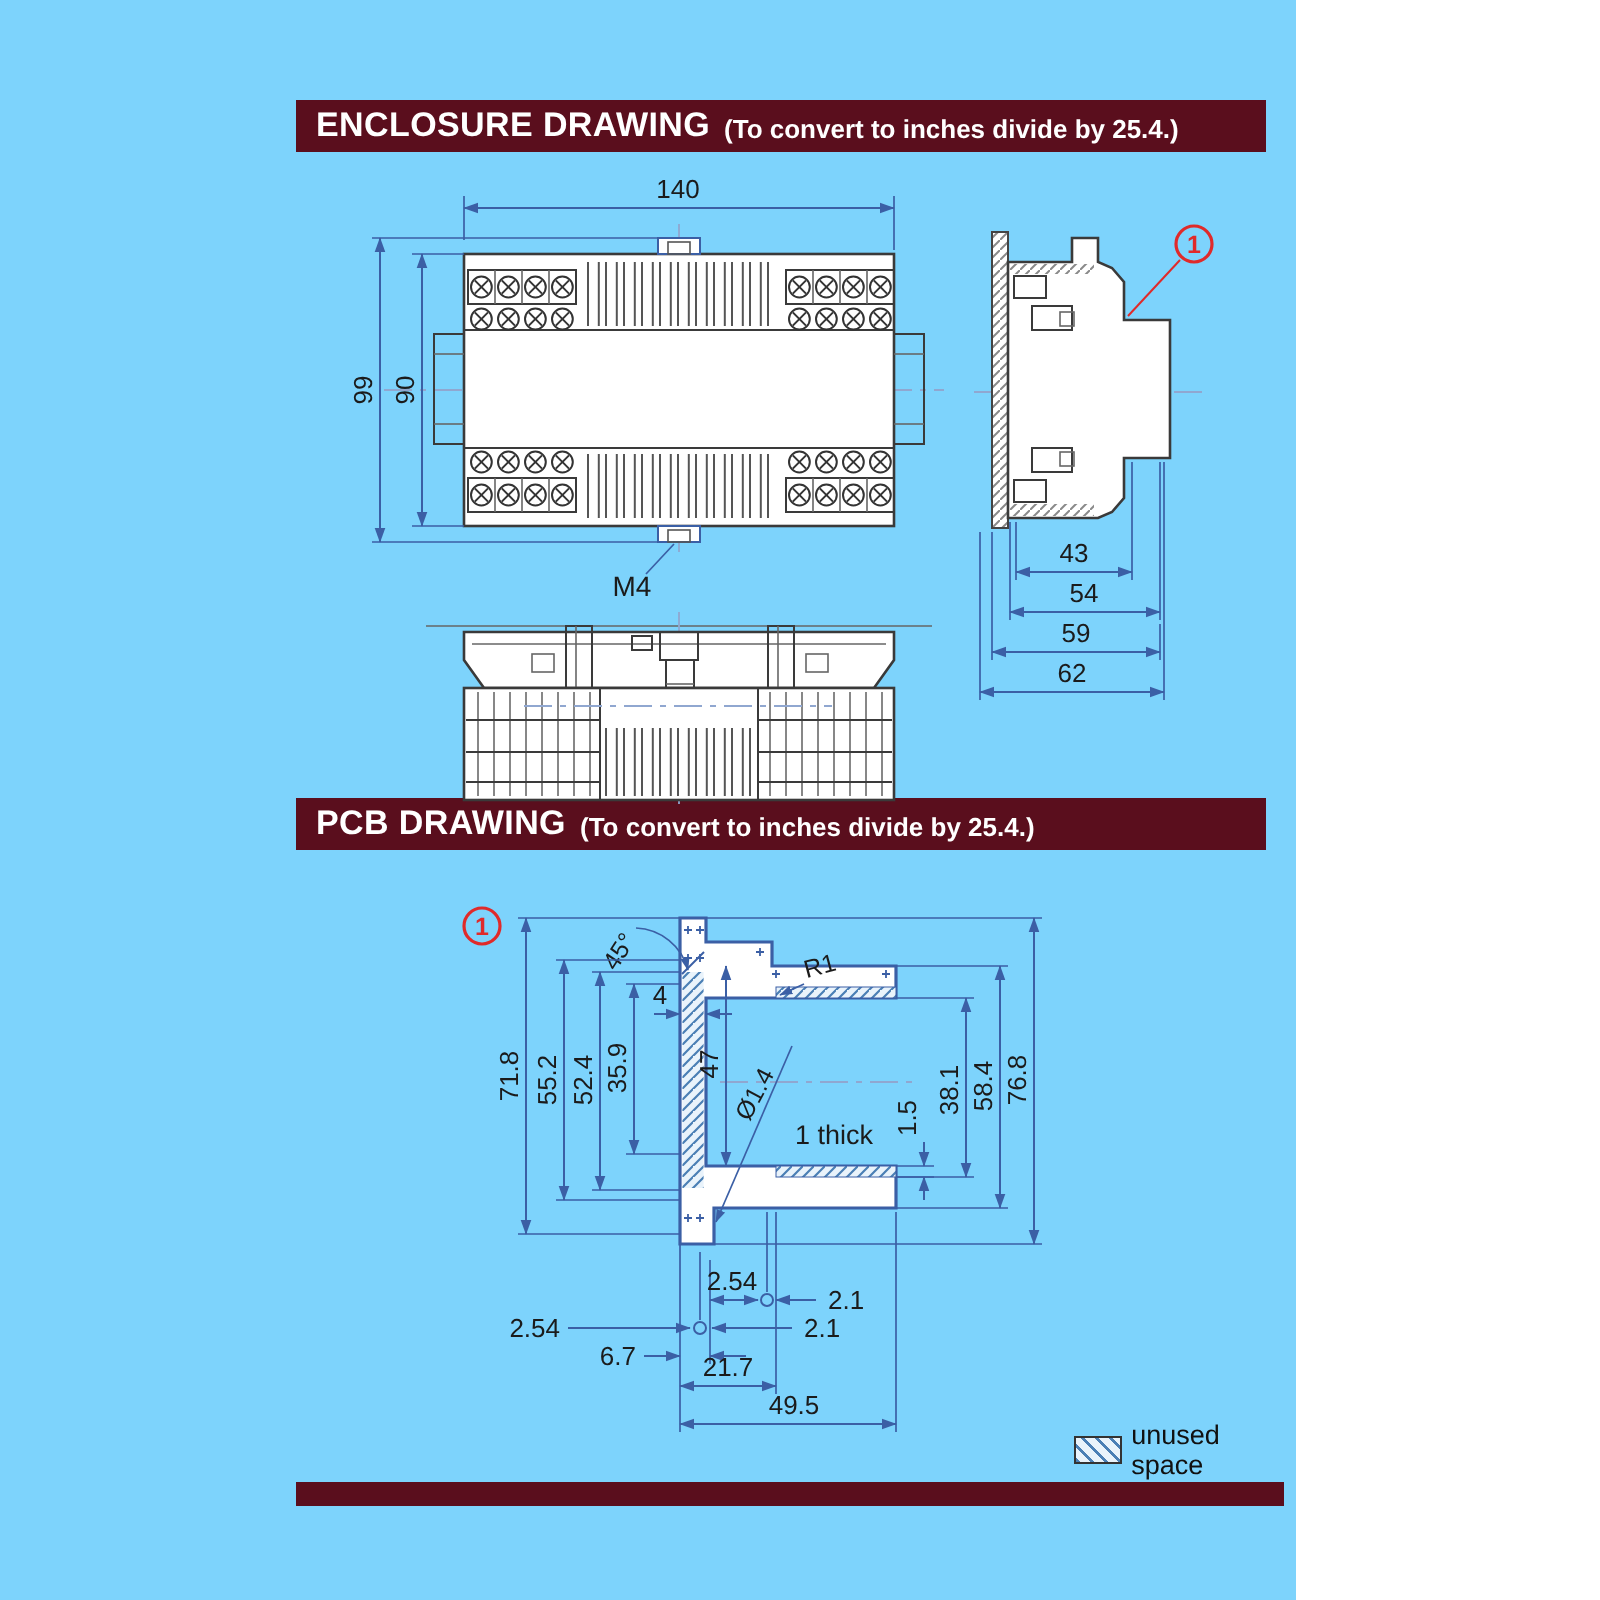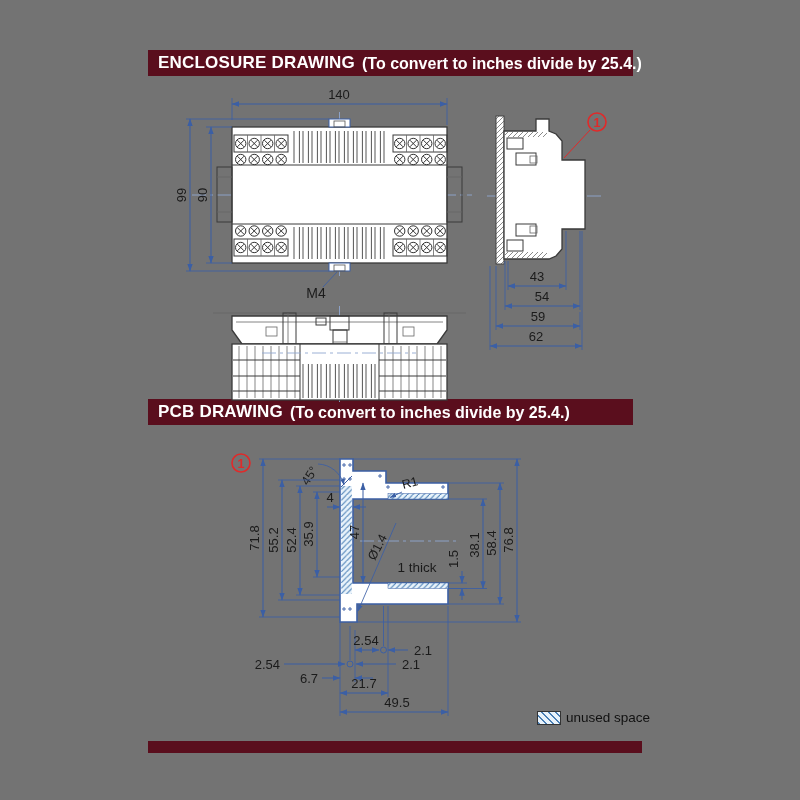--- a/index.html
+++ b/index.html
@@ -1,21 +1,21 @@
 <!DOCTYPE html>
 <html><head>
 <meta charset="utf-8">
 <style>
   html,body{margin:0;padding:0;background:#ffffff;}
-  .page{position:relative;width:800px;height:800px;background:#737373;overflow:hidden;
+  .page{position:relative;width:648px;height:800px;background:#7dd3fc;overflow:hidden;
         font-family:"Liberation Sans", sans-serif;}
   .bar{position:absolute;left:148px;width:485px;height:26px;background:#5a0e1d;
        color:#fff;display:flex;align-items:center;padding:0;box-sizing:border-box;}
   .bar .bt{font-size:17px;font-weight:700;letter-spacing:.2px;margin-left:10px;white-space:nowrap;}
-  .bar .bs{font-size:16px;font-weight:700;margin-left:7px;white-space:nowrap;position:relative;top:1px;}
+  .bar .bs{font-size:13px;font-weight:700;margin-left:7px;white-space:nowrap;position:relative;top:1px;}
   .footbar{position:absolute;left:148px;top:741px;width:494px;height:12px;background:#5a0e1d;}
   .legend{position:absolute;left:537px;top:710px;display:flex;align-items:center;gap:5px;}
   .swatch{display:inline-block;width:22px;height:12px;border:1px solid #333;
           background:repeating-linear-gradient(45deg,#4a7fb5 0,#4a7fb5 1.5px,#e9f3fb 1.5px,#e9f3fb 5px);}
   .legend .lt{font-size:13.5px;color:#111;}
   svg{position:absolute;left:0;top:0;}
   .enc{stroke:#3a3a3a;stroke-width:1.3;fill:#fff;}
   .enc2{stroke:#3a3a3a;stroke-width:1;fill:none;}
   .enc3{stroke:#666;stroke-width:.8;fill:none;}
   .scrw{stroke:#333;stroke-width:1;fill:#fff;}

